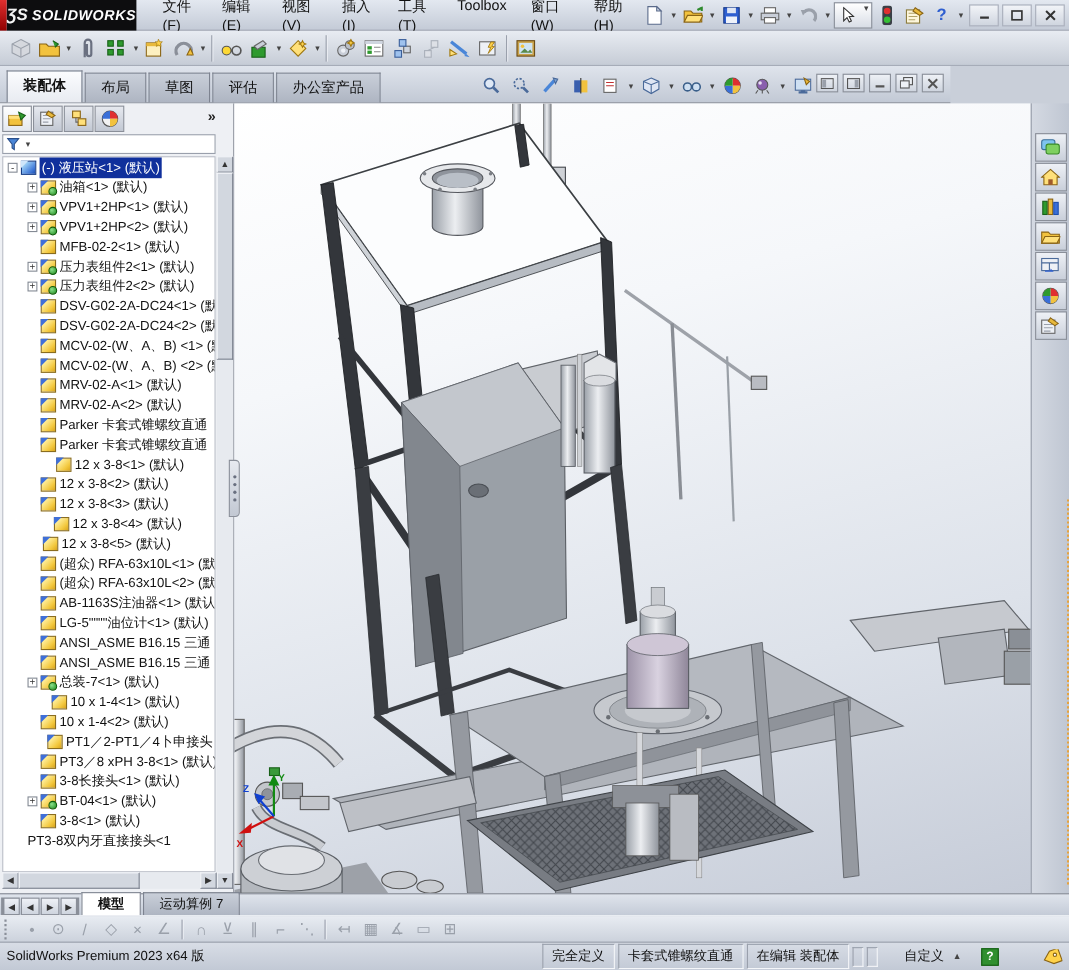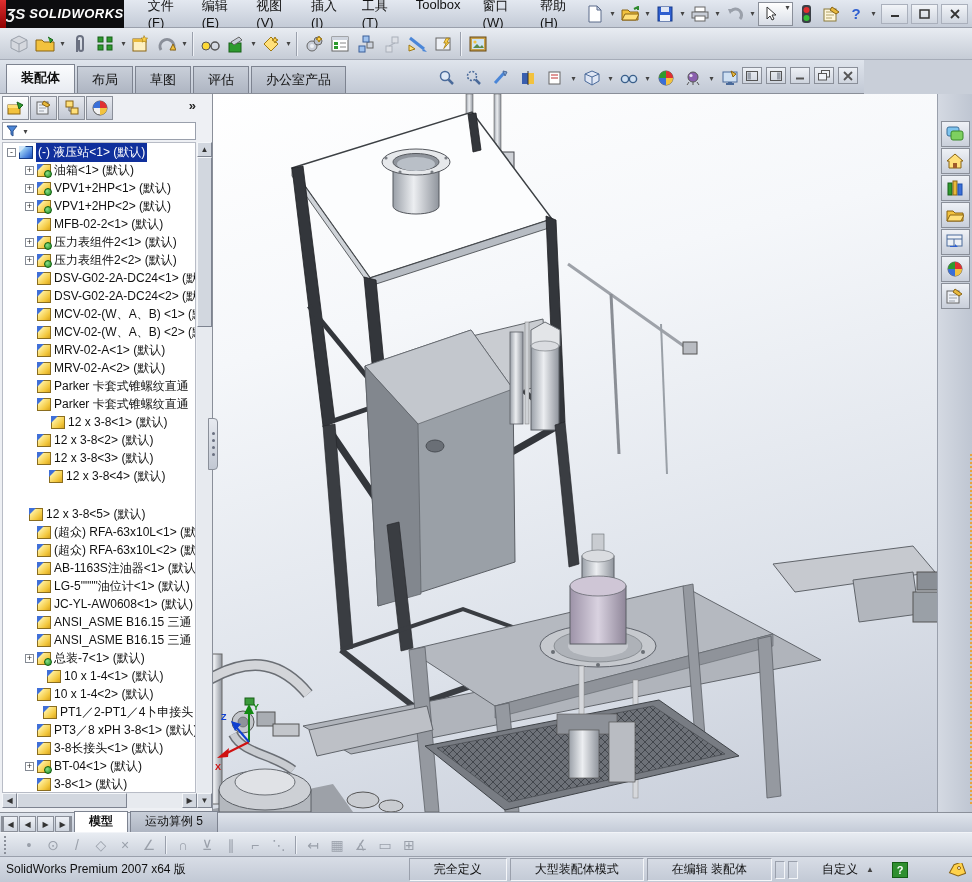--- a/index.html
+++ b/index.html
@@ -99,21 +99,21 @@
   
   #sketchbar { left:0; top:832px; width:972px; height:24px; background:linear-gradient(#e8ecf2,#ccd2dc);
     border-top:1px solid #f2f4f8; display:flex; align-items:center; padding-left:4px; gap:2px; }
   #sk-handle { width:6px; height:18px; border-left:2px dotted #8a8f99; margin-right:6px; }
   .skicon { width:22px; height:20px; color:#9aa0aa; font-size:14px; display:flex; align-items:center; justify-content:center; }
   .sksep { width:2px; height:18px; border-left:1px solid #9aa0ac; border-right:1px solid #eef1f6; margin:0 3px; }
 
   
   #statusbar { left:0; top:856px; width:972px; height:26px; background:linear-gradient(#d8dde6,#c2c9d5);
     border-top:1px solid #9aa0ac; display:flex; align-items:center; padding:0 6px; font-size:12px; }
-  .scell { border:1px solid; border-color:#9aa0ac #f4f6f9 #f4f6f9 #9aa0ac; padding:2px 24px; margin-left:3px; white-space:nowrap; }
+  .scell { border:1px solid; border-color:#9aa0ac #f4f6f9 #f4f6f9 #9aa0ac; padding:2px 8px; margin-left:3px; white-space:nowrap; }
   .scell.empty { width:10px; height:18px; padding:0; }
   #sb-custom { margin-left:24px; display:flex; align-items:center; gap:8px; }
   #sb-help { width:16px; height:16px; background:#2f8f2f; border:1px solid #135c13; color:#fff; font-weight:bold;
     font-size:11px; display:flex; align-items:center; justify-content:center; margin-left:18px; }
   #sb-tag { margin-left:auto; }
 
   svg { display:block; }
 </style>
 </head>
 <body>
@@ -586,21 +586,21 @@
         <div class="trow icon-part" style="padding-left: 22px;">
       <span class="exp hidden"></span>
       <span class="ticon"></span>
       <span class="tlabel">12 x 3-8&lt;3&gt; (默认)</span>
     </div>
         <div class="trow icon-part" style="padding-left: 34px;">
       <span class="exp hidden"></span>
       <span class="ticon"></span>
       <span class="tlabel">12 x 3-8&lt;4&gt; (默认)</span>
     </div>
-        <div class="trow icon-part" style="padding-left: 14px; margin-top: 20px;">
+        <div class="trow icon-part" style="padding-left: 24px;">
       <span class="exp hidden"></span>
       <span class="ticon"></span>
       <span class="tlabel">12 x 3-8&lt;5&gt; (默认)</span>
     </div>
         <div class="trow icon-part" style="padding-left: 22px;">
       <span class="exp hidden"></span>
       <span class="ticon"></span>
       <span class="tlabel">(超众) RFA-63x10L&lt;1&gt; (默认)</span>
     </div>
         <div class="trow icon-part" style="padding-left: 22px;">
@@ -610,25 +610,20 @@
     </div>
         <div class="trow icon-part" style="padding-left: 22px;">
       <span class="exp hidden"></span>
       <span class="ticon"></span>
       <span class="tlabel">AB-1163S注油器&lt;1&gt; (默认)</span>
     </div>
         <div class="trow icon-part" style="padding-left: 22px;">
       <span class="exp hidden"></span>
       <span class="ticon"></span>
       <span class="tlabel">LG-5""""油位计&lt;1&gt; (默认)</span>
-    </div>
-        <div class="trow icon-part" style="padding-left: 22px;">
-      <span class="exp hidden"></span>
-      <span class="ticon"></span>
-      <span class="tlabel">JC-YL-AW0608&lt;1&gt; (默认)</span>
     </div>
         <div class="trow icon-part" style="padding-left: 22px;">
       <span class="exp hidden"></span>
       <span class="ticon"></span>
       <span class="tlabel">ANSI_ASME B16.15 三通</span>
     </div>
         <div class="trow icon-part" style="padding-left: 22px;">
       <span class="exp hidden"></span>
       <span class="ticon"></span>
       <span class="tlabel">ANSI_ASME B16.15 三通</span>
@@ -927,21 +922,21 @@
       </span>
     <div id="tp-dash"></div>
   </div>
 
   <div id="bottombar" class="abs">
     <span class="navbtn" style="border-left-width:3px;">◀</span>
     <span class="navbtn">◀</span>
     <span class="navbtn">▶</span>
     <span class="navbtn" style="border-right-width:3px;">▶</span>
     <span class="sheettab active">模型</span>
-    <span class="sheettab">运动算例 5</span>
+    <span class="sheettab">运动算例 7</span>
   </div>
 
   <div id="sketchbar" class="abs">
     <span id="sk-handle"></span>
     <span style="display:flex;align-items:center;gap:2px;">
         <span class="skicon">•</span>
         <span class="skicon">⊙</span>
         <span class="skicon">/</span>
         <span class="skicon">◇</span>
         <span class="skicon">×</span>
@@ -955,24 +950,24 @@
         <span class="sksep"></span>
         <span class="skicon">↤</span>
         <span class="skicon">▦</span>
         <span class="skicon">∡</span>
         <span class="skicon">▭</span>
         <span class="skicon">⊞</span>
       </span>
   </div>
 
   <div id="statusbar" class="abs">
-    <span>SolidWorks Premium 2007 x64 版</span>
+    <span>SolidWorks Premium 2023 x64 版</span>
     <span style="margin-left:auto;display:flex;align-items:center;">
       <span class="scell">完全定义</span>
-      <span class="scell">大型装配体模式</span>
+      <span class="scell">卡套式锥螺纹直通</span>
       <span class="scell">在编辑 装配体</span>
       <span class="scell empty"></span>
       <span class="scell empty"></span>
       <span id="sb-custom">
         <span>自定义</span>
         <span style="font-size:8px;color:#444;">▲</span>
       </span>
       <span id="sb-help">?</span>
       <span id="sb-tag" style="margin-left:40px;">
         <svg width="18" height="14">

